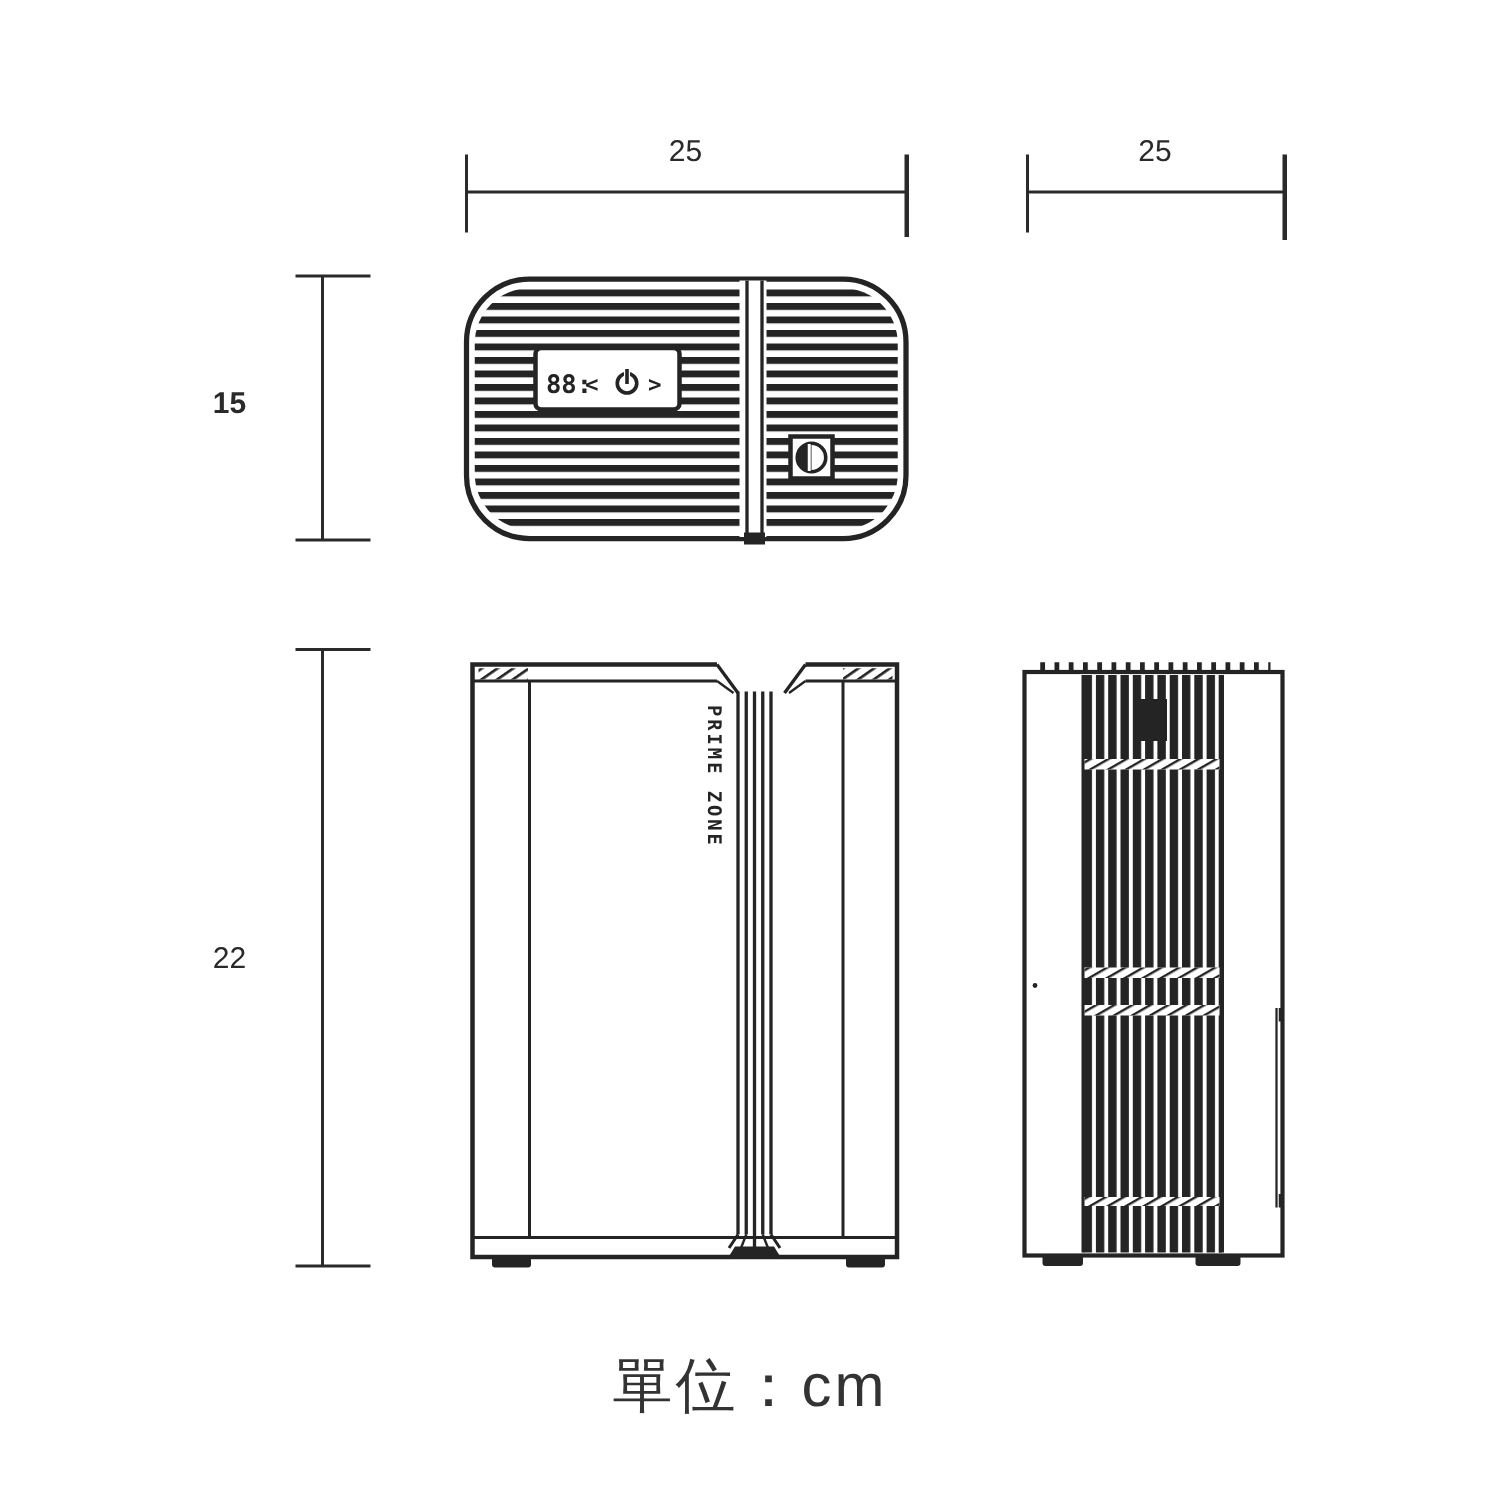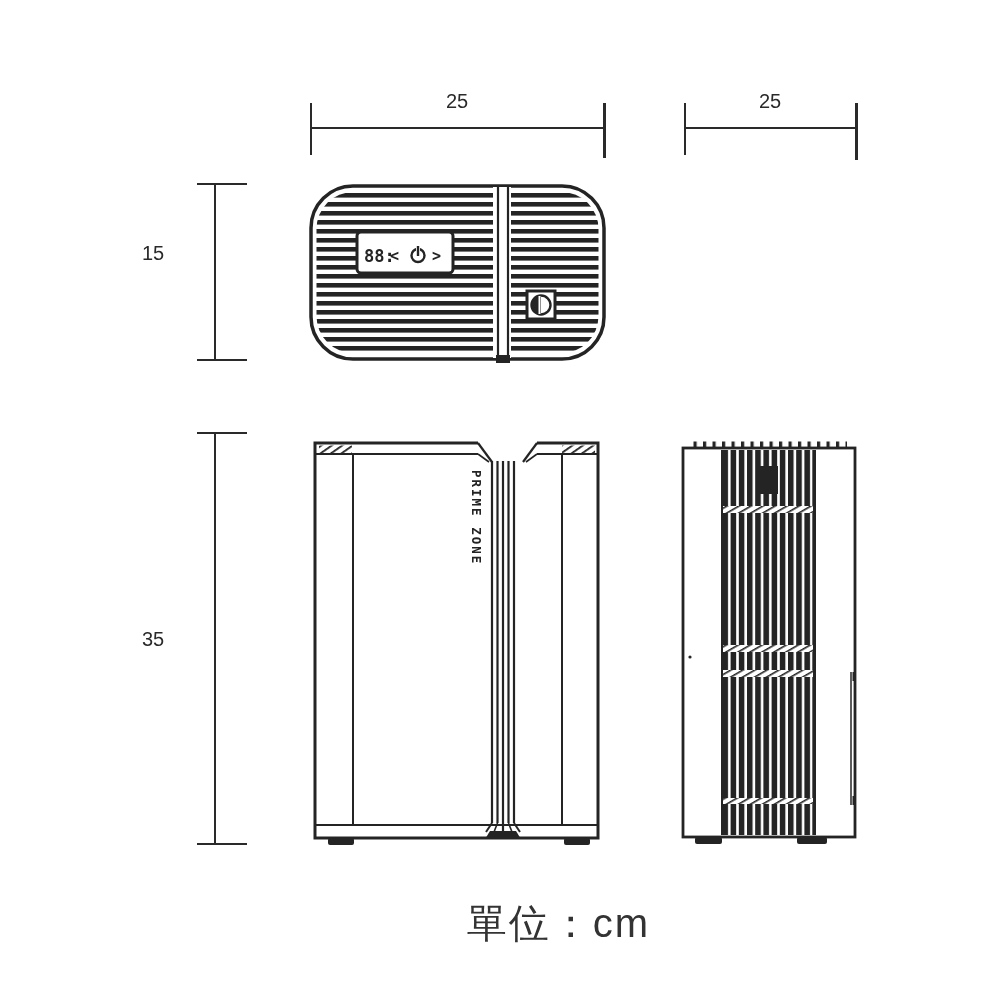--- a/index.html
+++ b/index.html
@@ -7,46 +7,46 @@
     width:1000px;height:1000px;background:#ffffff;position:relative;
     font-family:"Liberation Sans", sans-serif;overflow:hidden;
   }
   .abs{position:absolute;}
   .line{position:absolute;background:#2a2a2a;}
   .dim-label{
     position:absolute;color:#2a2a2a;font-size:20px;line-height:30px;
     text-align:center;font-family:"Liberation Sans",sans-serif;
   }
   .unit-label{
-    position:absolute;left:350px;top:896px;width:300px;text-align:right;
+    position:absolute;left:350px;top:896px;width:300px;text-align:center;
     font-size:40px;color:#333333;letter-spacing:2px;
     font-family:"Liberation Sans",sans-serif;
   }
   svg{position:absolute;overflow:visible;}
   svg text{font-family:"DejaVu Sans Mono","Liberation Sans",monospace;fill:#242424;}
 </style>
 </head>
 <body>
 
 <div class="dim-label" style="left:427px;top:86px;width:60px;">25</div>
 <div class="line" style="left:311px;top:127px;width:294px;height:2px;"></div>
 <div class="line" style="left:310px;top:103px;width:2px;height:52px;"></div>
 <div class="line" style="left:603px;top:103px;width:3px;height:55px;"></div>
 
 <div class="dim-label" style="left:740px;top:86px;width:60px;">25</div>
 <div class="line" style="left:685px;top:127px;width:172px;height:2px;"></div>
 <div class="line" style="left:684px;top:103px;width:2px;height:52px;"></div>
 <div class="line" style="left:855px;top:103px;width:3px;height:57px;"></div>
 
-<div class="dim-label" style="left:130px;top:238px;width:46px;">15</div>
+<div class="dim-label" style="left:130px;top:254px;width:46px;font-weight:bold;">15</div>
 <div class="line" style="left:214px;top:184px;width:2px;height:176px;"></div>
 <div class="line" style="left:197px;top:183px;width:50px;height:2px;"></div>
 <div class="line" style="left:197px;top:359px;width:50px;height:2px;"></div>
 
-<div class="dim-label" style="left:130px;top:624px;width:46px;">35</div>
+<div class="dim-label" style="left:130px;top:624px;width:46px;">22</div>
 <div class="line" style="left:214px;top:433px;width:2px;height:411px;"></div>
 <div class="line" style="left:197px;top:432px;width:50px;height:2px;"></div>
 <div class="line" style="left:197px;top:843px;width:50px;height:2px;"></div>
 
 <svg class="abs" style="left:300px;top:175px;" width="315" height="195" viewBox="0 0 315 195">
   <defs>
     <pattern id="tp-stripes" width="10" height="9" patternUnits="userSpaceOnUse">
       <rect width="10" height="4.6" fill="#242424"></rect>
     </pattern>
   </defs>

